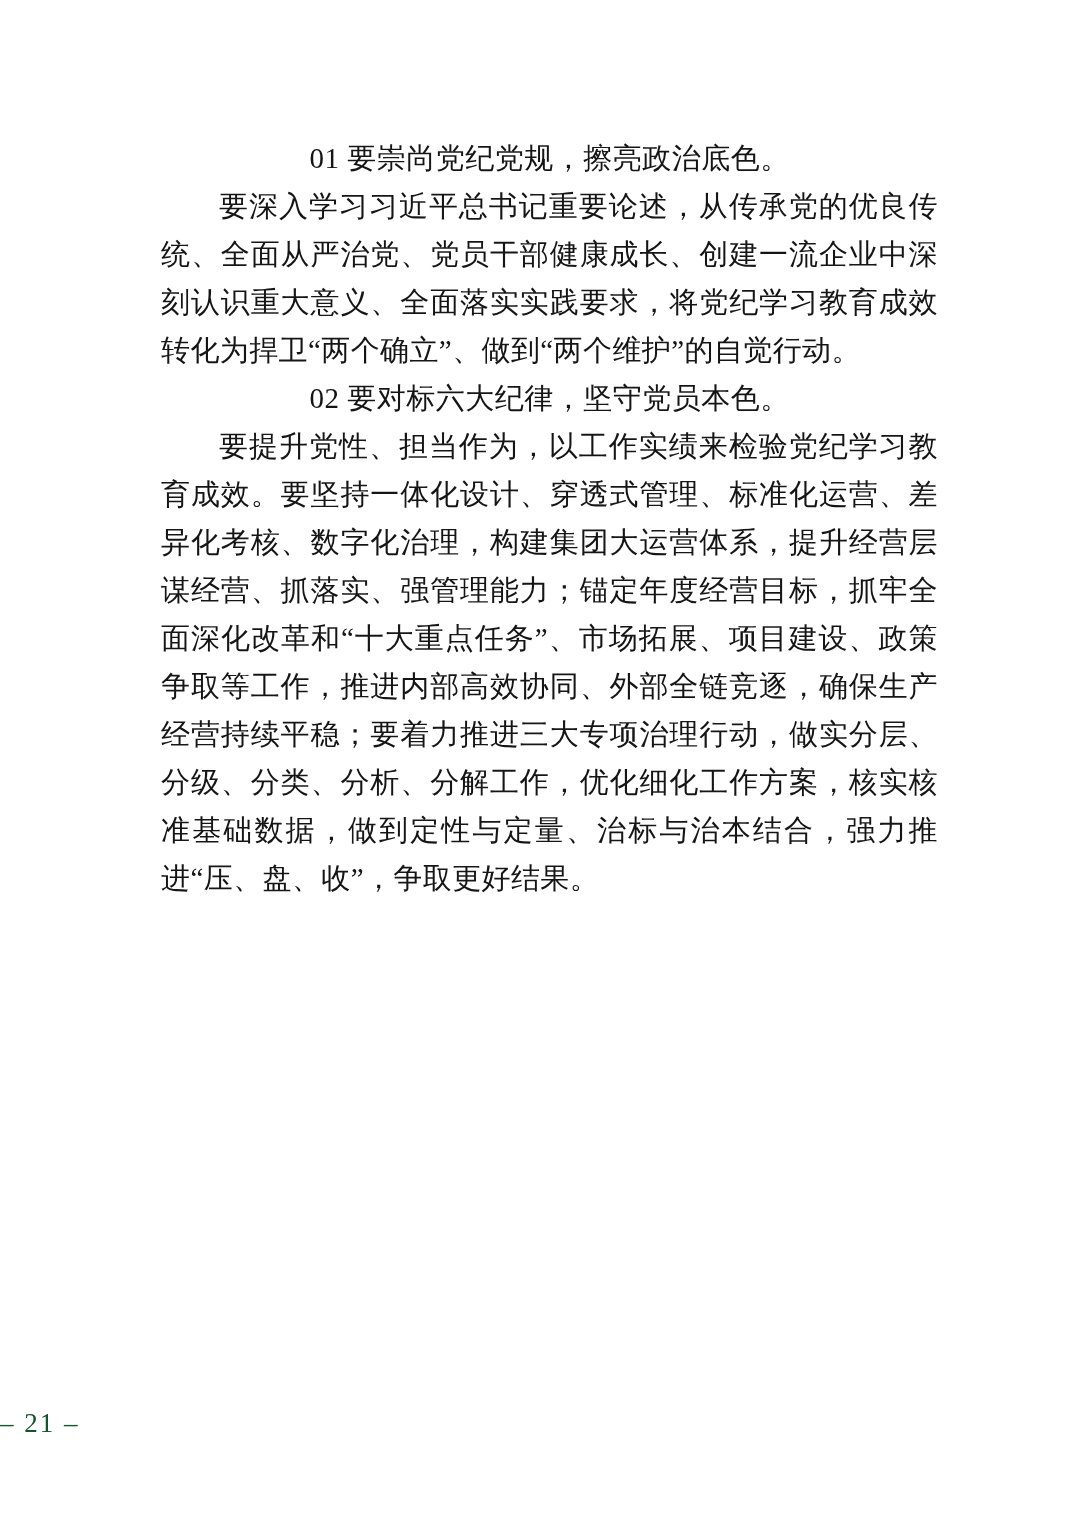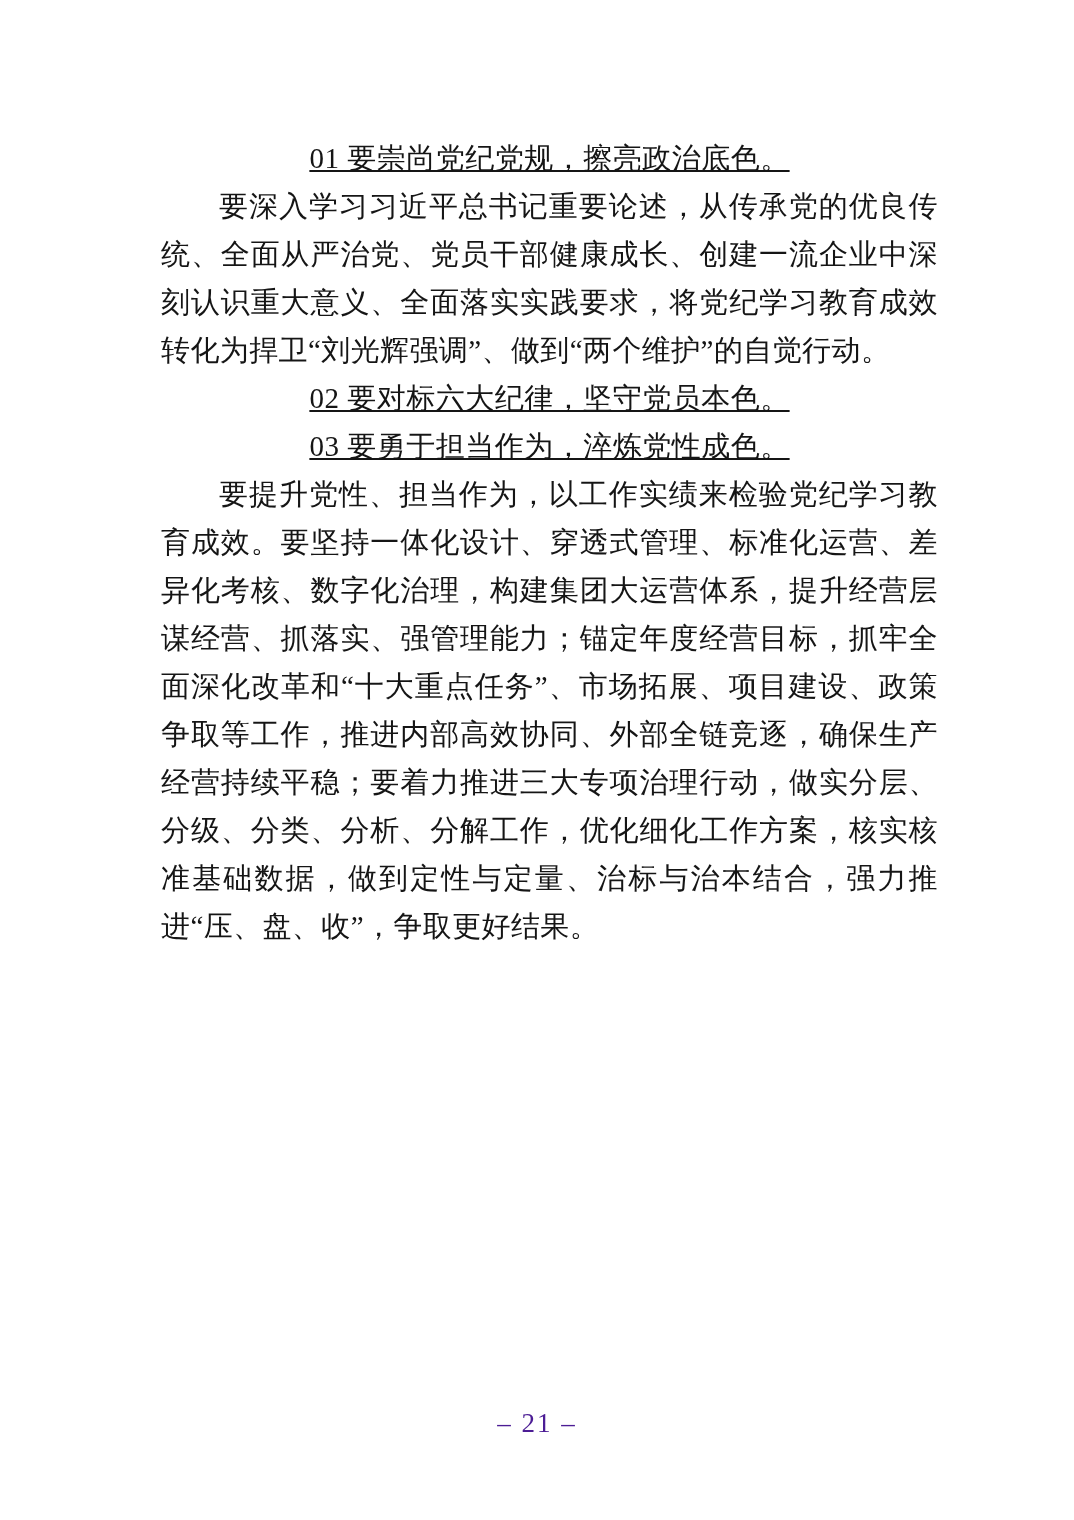--- a/index.html
+++ b/index.html
@@ -24,58 +24,56 @@
   }
   .section-heading {
     margin: 0;
     padding: 0;
     font-size: 29px;
     line-height: 48px;
     font-weight: normal;
     text-align: center;
     letter-spacing: 0.5px;
     white-space: nowrap;
-    text-decoration: underline;
   }
   .paragraph {
     margin: 0;
     padding: 0;
     font-size: 29px;
     line-height: 48px;
     text-align: justify;
     text-justify: inter-character;
     text-indent: 2em;
     letter-spacing: 0.4px;
   }
   .page-number {
     position: absolute;
     top: 1406px;
     left: 0;
     width: 100%;
-    text-align: center;
+    text-align: left;
     font-size: 27px;
     line-height: 34px;
-    color: #4c1d95;
+    color: #14532d;
     letter-spacing: 2px;
   }
 </style>
 </head>
 <body>
 
 <div class="page">
   <div class="content">
 
     <h2 class="section-heading">01 要崇尚党纪党规，擦亮政治底色。</h2>
 
-    <p class="paragraph">要深入学习习近平总书记重要论述，从传承党的优良传统、全面从严治党、党员干部健康成长、创建一流企业中深刻认识重大意义、全面落实实践要求，将党纪学习教育成效转化为捍卫“刘光辉强调”、做到“两个维护”的自觉行动。</p>
+    <p class="paragraph">要深入学习习近平总书记重要论述，从传承党的优良传统、全面从严治党、党员干部健康成长、创建一流企业中深刻认识重大意义、全面落实实践要求，将党纪学习教育成效转化为捍卫“两个确立”、做到“两个维护”的自觉行动。</p>
 
     <h2 class="section-heading">02 要对标六大纪律，坚守党员本色。</h2>
 
 
-    <h2 class="section-heading">03 要勇于担当作为，淬炼党性成色。</h2>
 
     <p class="paragraph">要提升党性、担当作为，以工作实绩来检验党纪学习教育成效。要坚持一体化设计、穿透式管理、标准化运营、差异化考核、数字化治理，构建集团大运营体系，提升经营层谋经营、抓落实、强管理能力；锚定年度经营目标，抓牢全面深化改革和“十大重点任务”、市场拓展、项目建设、政策争取等工作，推进内部高效协同、外部全链竞逐，确保生产经营持续平稳；要着力推进三大专项治理行动，做实分层、分级、分类、分析、分解工作，优化细化工作方案，核实核准基础数据，做到定性与定量、治标与治本结合，强力推进“压、盘、收”，争取更好结果。</p>
 
 
   </div>
 
   <div class="page-number">– 21 –</div>
 </div>
 
 </body></html>

